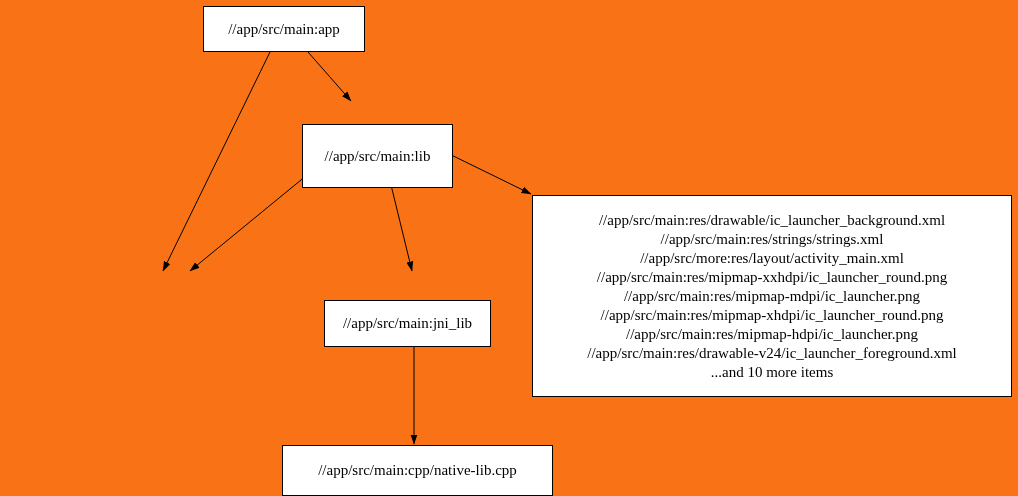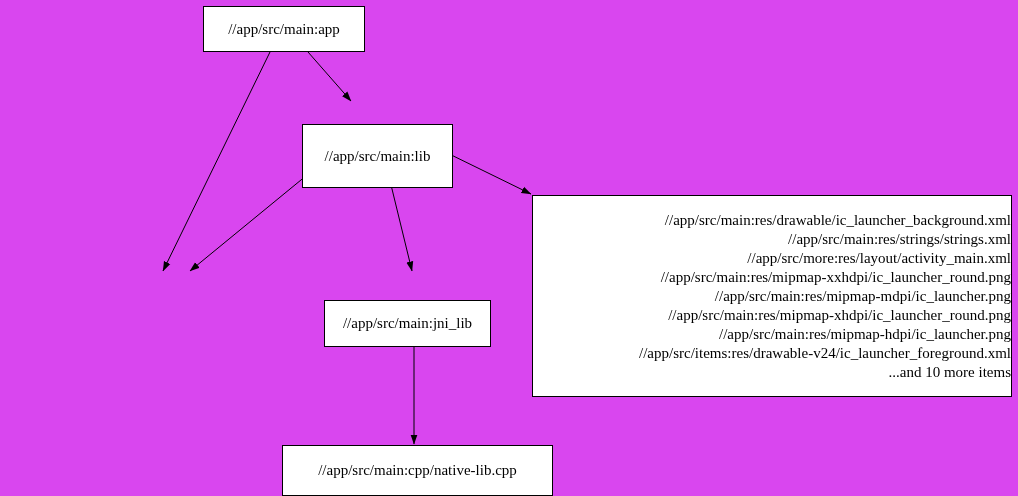--- a/index.html
+++ b/index.html
@@ -4,21 +4,21 @@
 <style>
   html, body {
     margin: 0;
     padding: 0;
     background: #ffffff;
   }
   #canvas {
     position: relative;
     width: 1018px;
     height: 496px;
-    background: #d946ef;
+    background: #f97316;
     font-family: "Liberation Serif", "DejaVu Serif", serif;
     color: #000000;
     overflow: hidden;
   }
   #edges {
     position: absolute;
     left: 0;
     top: 0;
     width: 1018px;
     height: 496px;
@@ -69,29 +69,29 @@
 
   <div class="node" style="left:302px; top:100px; width:151px; height:64px;margin-top:24px;">
     <span>//app/src/main:lib</span>
   </div>
 
 
   <div class="node" style="left:324px; top:272px; width:167px; height:47px;margin-top:28px;">
     <span>//app/src/main:jni_lib</span>
   </div>
 
-  <div class="node multi" style="left:532px; top:195px; width:480px; height:202px;align-items:flex-end;">
+  <div class="node multi" style="left:532px; top:195px; width:480px; height:202px;">
     <span class="fileline">//app/src/main:res/drawable/ic_launcher_background.xml</span>
     <span class="fileline">//app/src/main:res/strings/strings.xml</span>
     <span class="fileline">//app/src/more:res/layout/activity_main.xml</span>
     <span class="fileline">//app/src/main:res/mipmap-xxhdpi/ic_launcher_round.png</span>
     <span class="fileline">//app/src/main:res/mipmap-mdpi/ic_launcher.png</span>
     <span class="fileline">//app/src/main:res/mipmap-xhdpi/ic_launcher_round.png</span>
     <span class="fileline">//app/src/main:res/mipmap-hdpi/ic_launcher.png</span>
-    <span class="fileline">//app/src/items:res/drawable-v24/ic_launcher_foreground.xml</span>
+    <span class="fileline">//app/src/main:res/drawable-v24/ic_launcher_foreground.xml</span>
     <span class="fileline">...and 10 more items</span>
   </div>
 
   <div class="node" style="left:282px; top:445px; width:271px; height:51px;">
     <span>//app/src/main:cpp/native-lib.cpp</span>
   </div>
 
 </div>
 
 </body></html>

